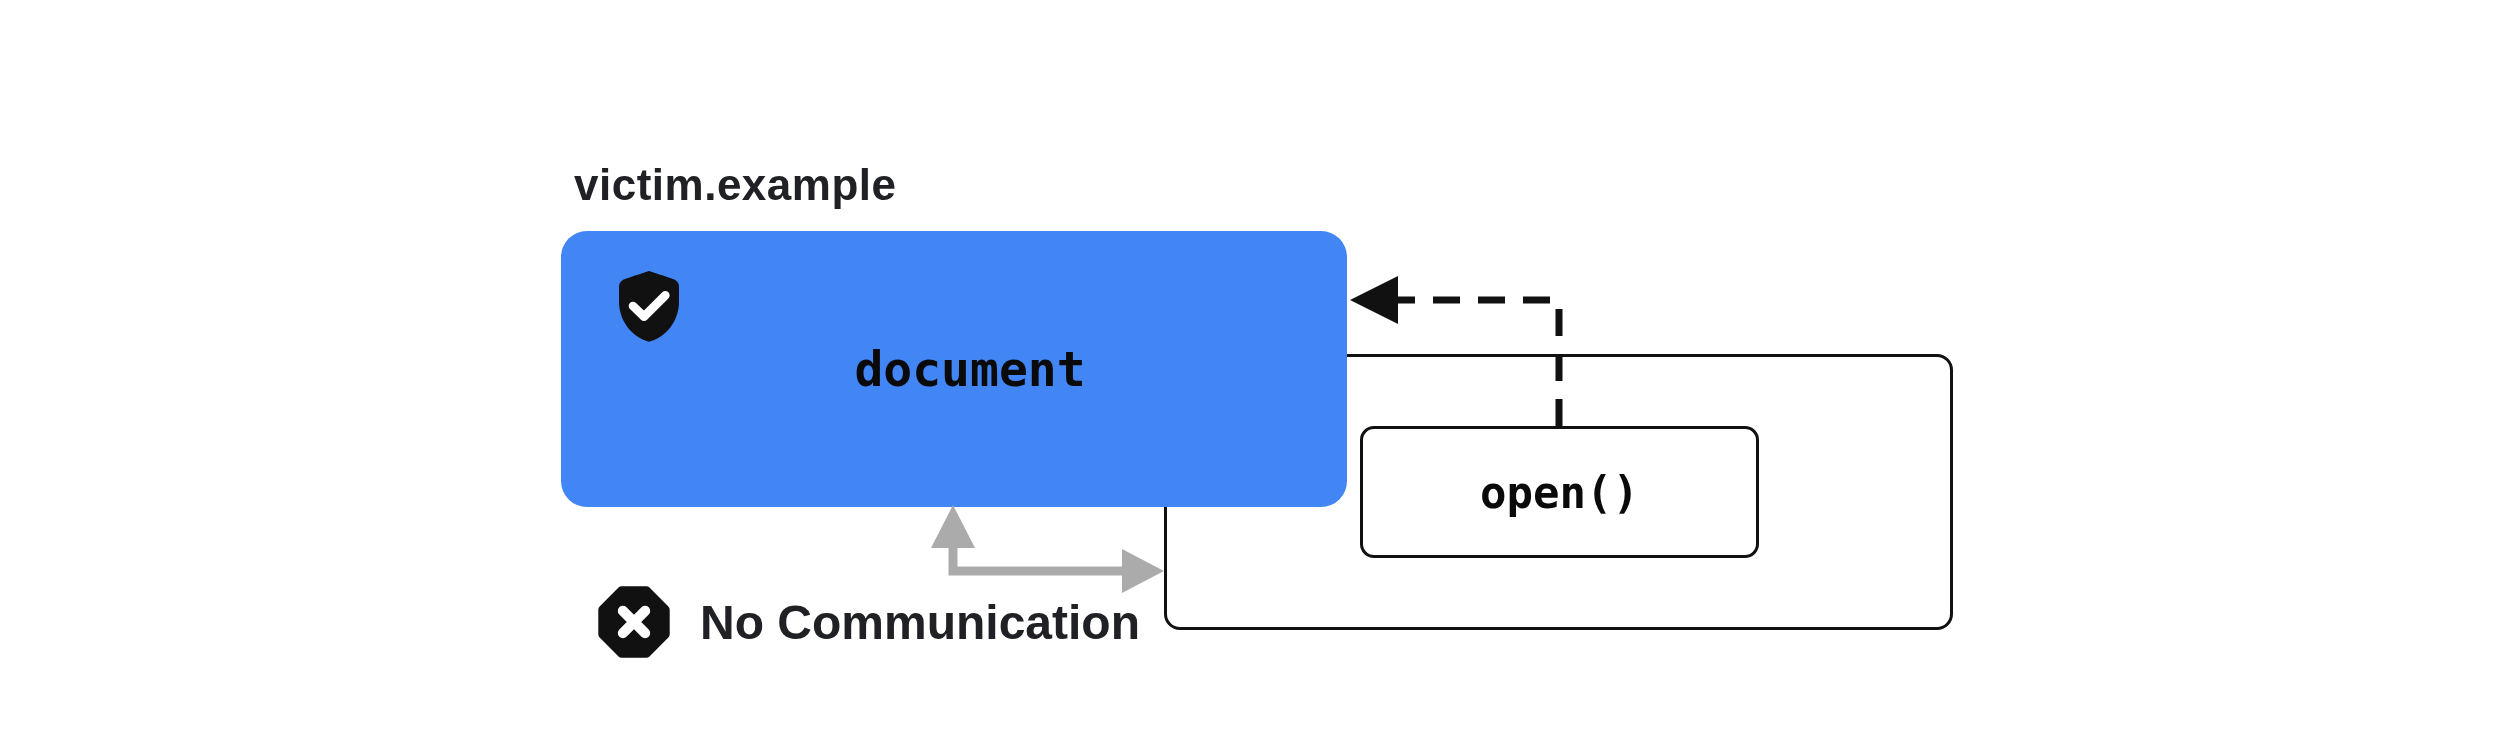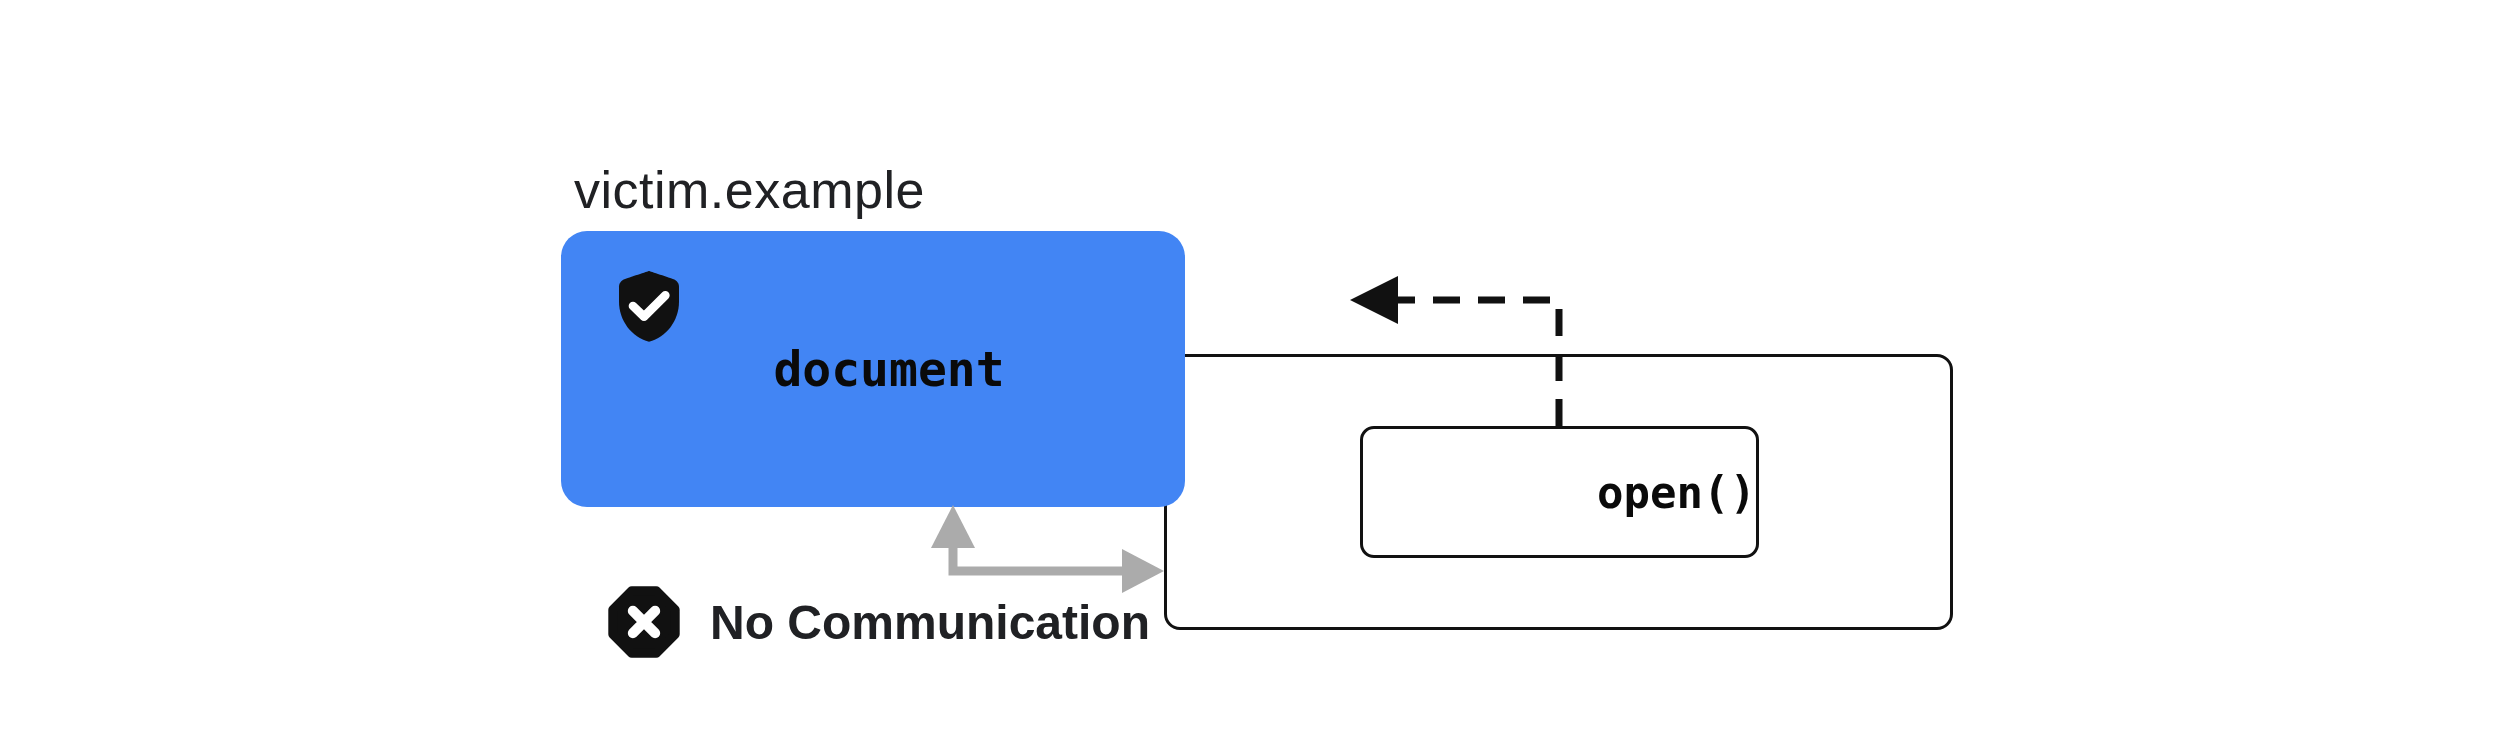--- a/index.html
+++ b/index.html
@@ -7,33 +7,33 @@
   .canvas {
     position: relative;
     width: 2500px;
     height: 735px;
     background: var(--background, #fff);
     overflow: hidden;
     font-family: "Liberation Sans", sans-serif;
   }
   .domain-label {
     position: absolute;
-    font-weight: normal;
-    font-size: 52px;
+    font-weight: bold;
+    font-size: 44px;
     color: var(--text-dark, #202124);
     letter-spacing: 0.5px;
     white-space: nowrap;
   }
   .victim-label { left: 574px; top: 160px; }
   .attacker-label { right: 547px; top: 636px; }
 
   .victim-box {
     position: absolute;
     left: 561px; top: 231px;
-    width: 624px; height: 276px;
+    width: 786px; height: 276px;
     background: var(--victim-fill, #4285F4);
     border-radius: 26px;
     z-index: 2;
     display: flex; flex-direction: column;
     align-items: center; justify-content: center; padding-left: 32px;
   }
   .mono {
     font-family: "DejaVu Sans Mono", monospace;
     font-weight: bold;
     color: #0a0a0a;
@@ -61,39 +61,38 @@
     z-index: 1;
   }
   .open-box {
     position: absolute;
     left: 1360px; top: 426px;
     width: 399px; height: 132px;
     border: 3px solid var(--outline, #111);
     border-radius: 14px;
     background: #ffffff;
     z-index: 3;
-    display: flex; align-items: center; justify-content: flex-end;
+    display: flex; align-items: center; justify-content: center;
     font-size: 44px;
   }
 
   .arrows {
     position: absolute;
     left: 0; top: 0;
     width: 2500px; height: 735px;
     z-index: 4;
     pointer-events: none;
   }
 
   .no-comm {
     position: absolute;
     left: 598px; top: 586px;
     display: flex; align-items: center;
     gap: 30px;
     z-index: 5;
-    margin-left: 10px;
   }
   .blocked-icon { width: 72px; height: 72px; flex: 0 0 auto; }
   .no-comm-text {
     font-weight: bold;
     font-size: 48px;
     color: var(--text-dark, #202124);
     white-space: nowrap;
   }
 </style>
 </head>

